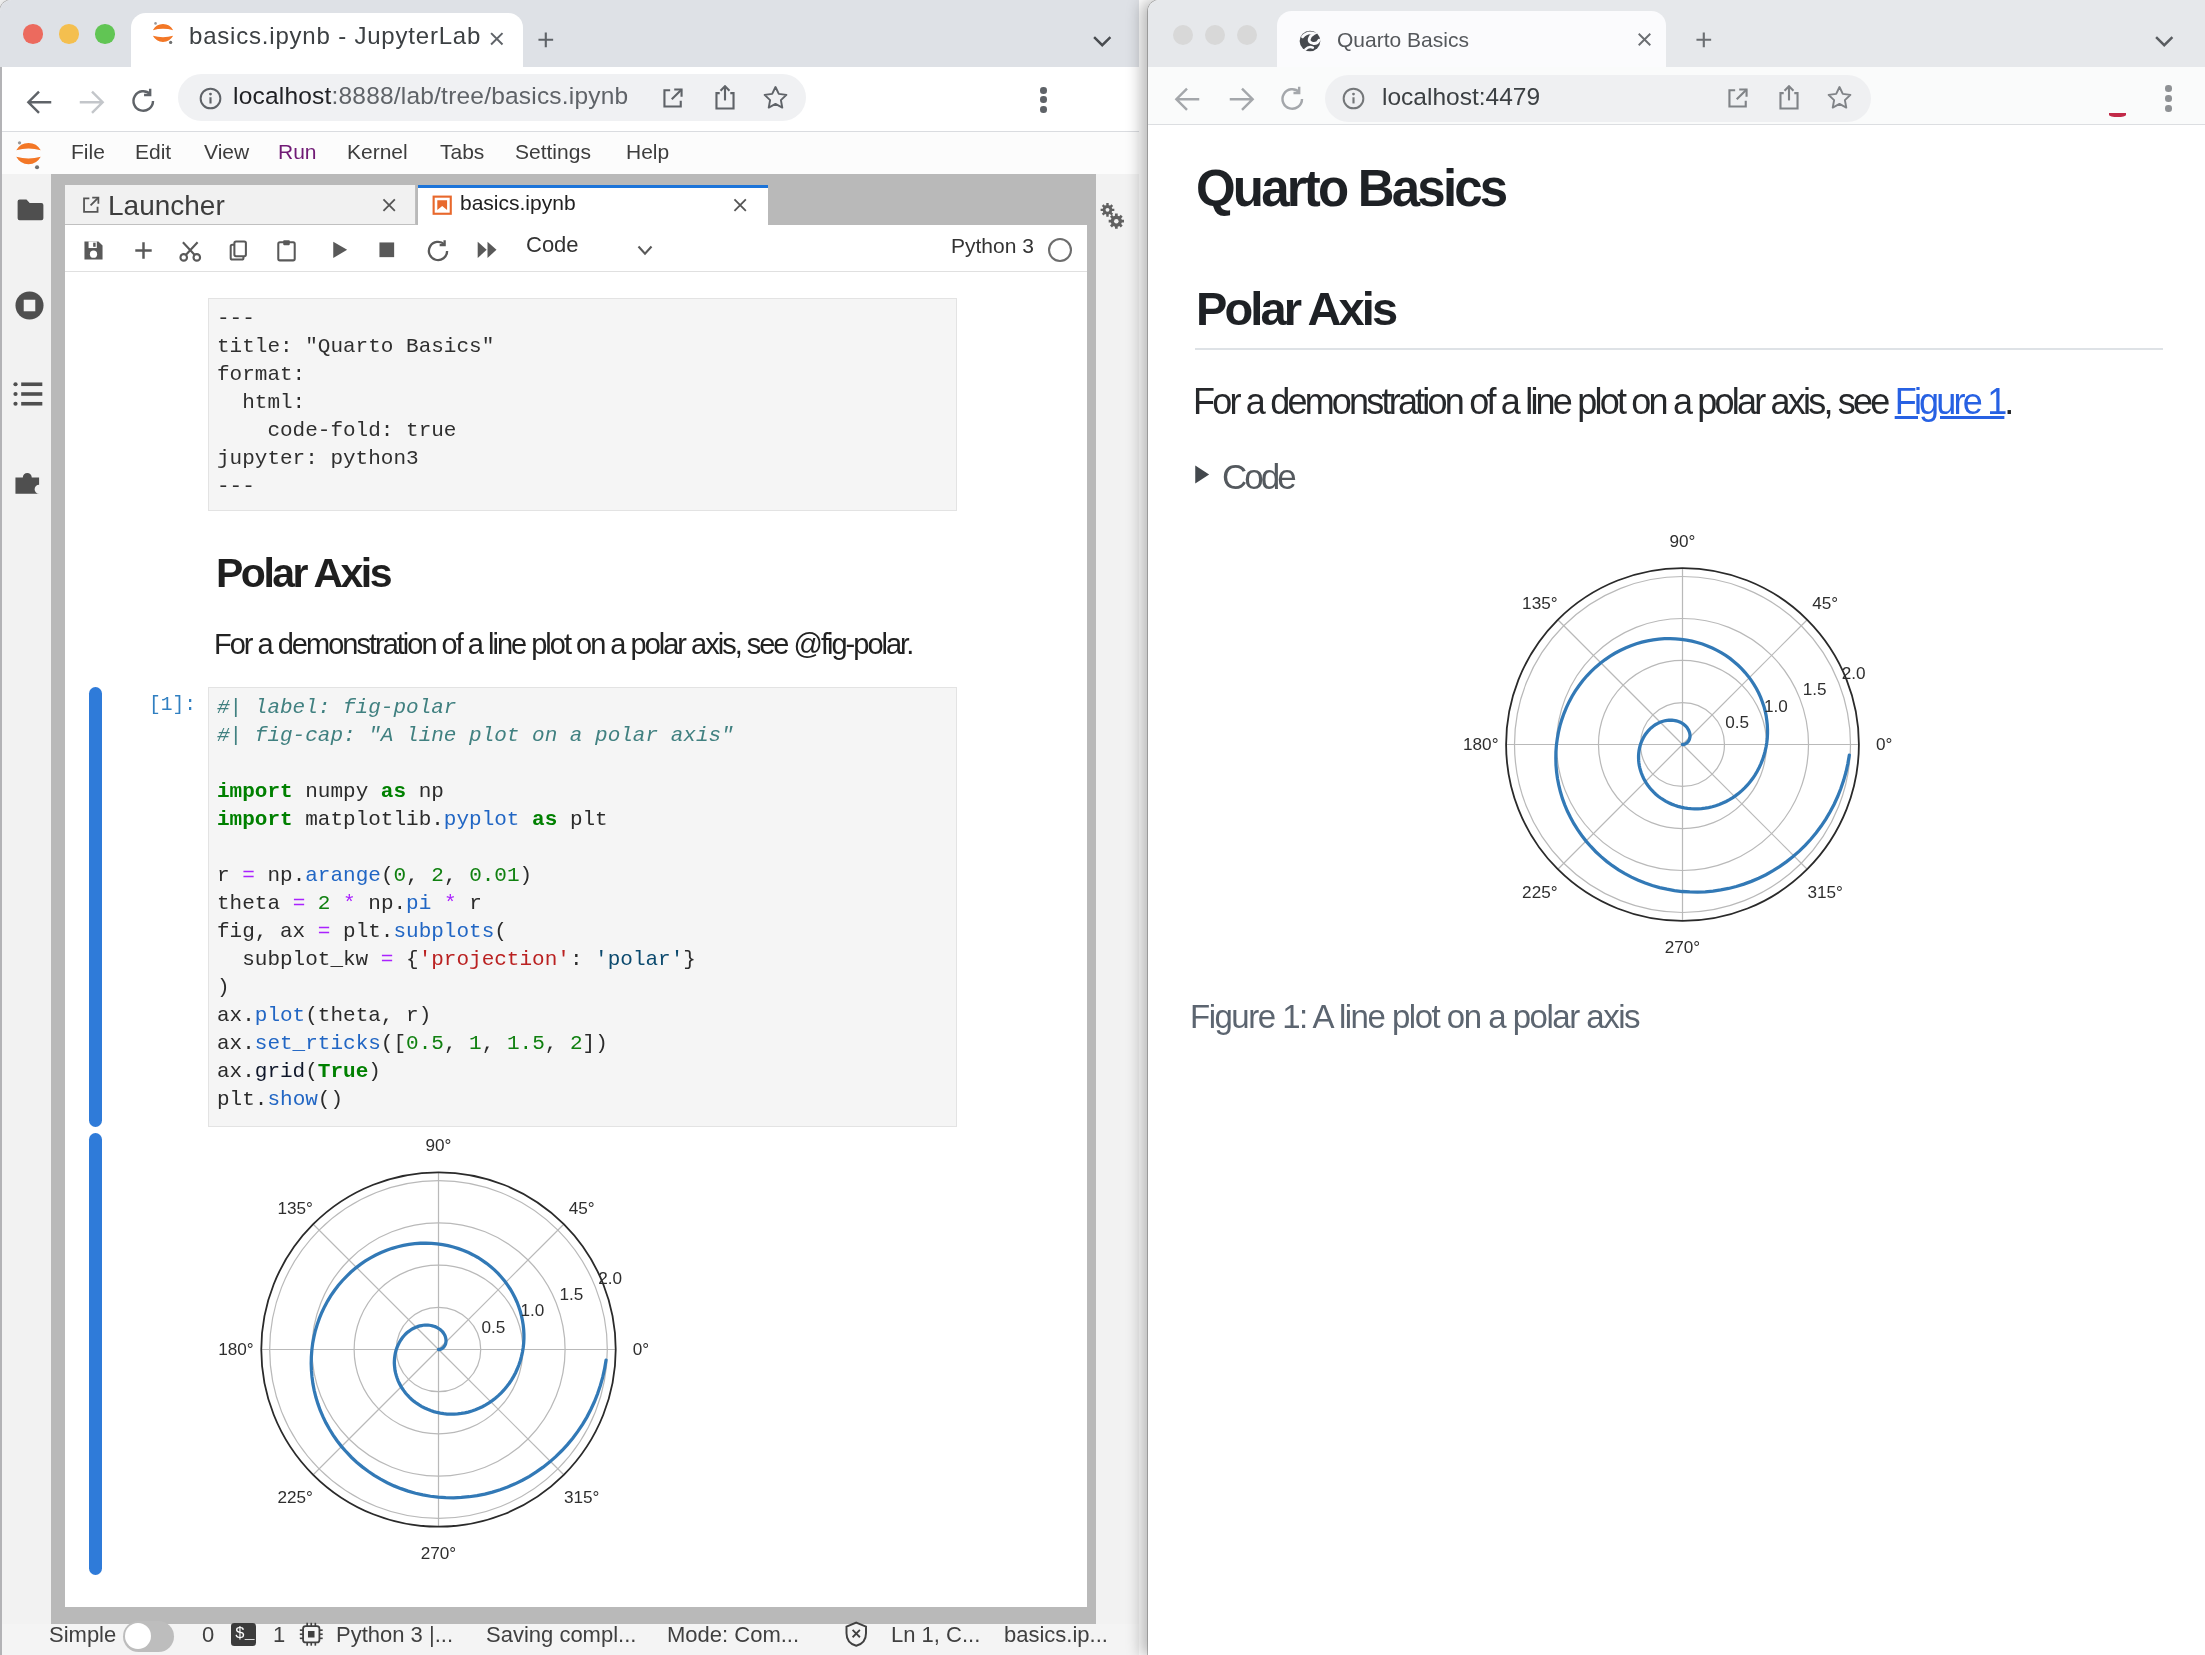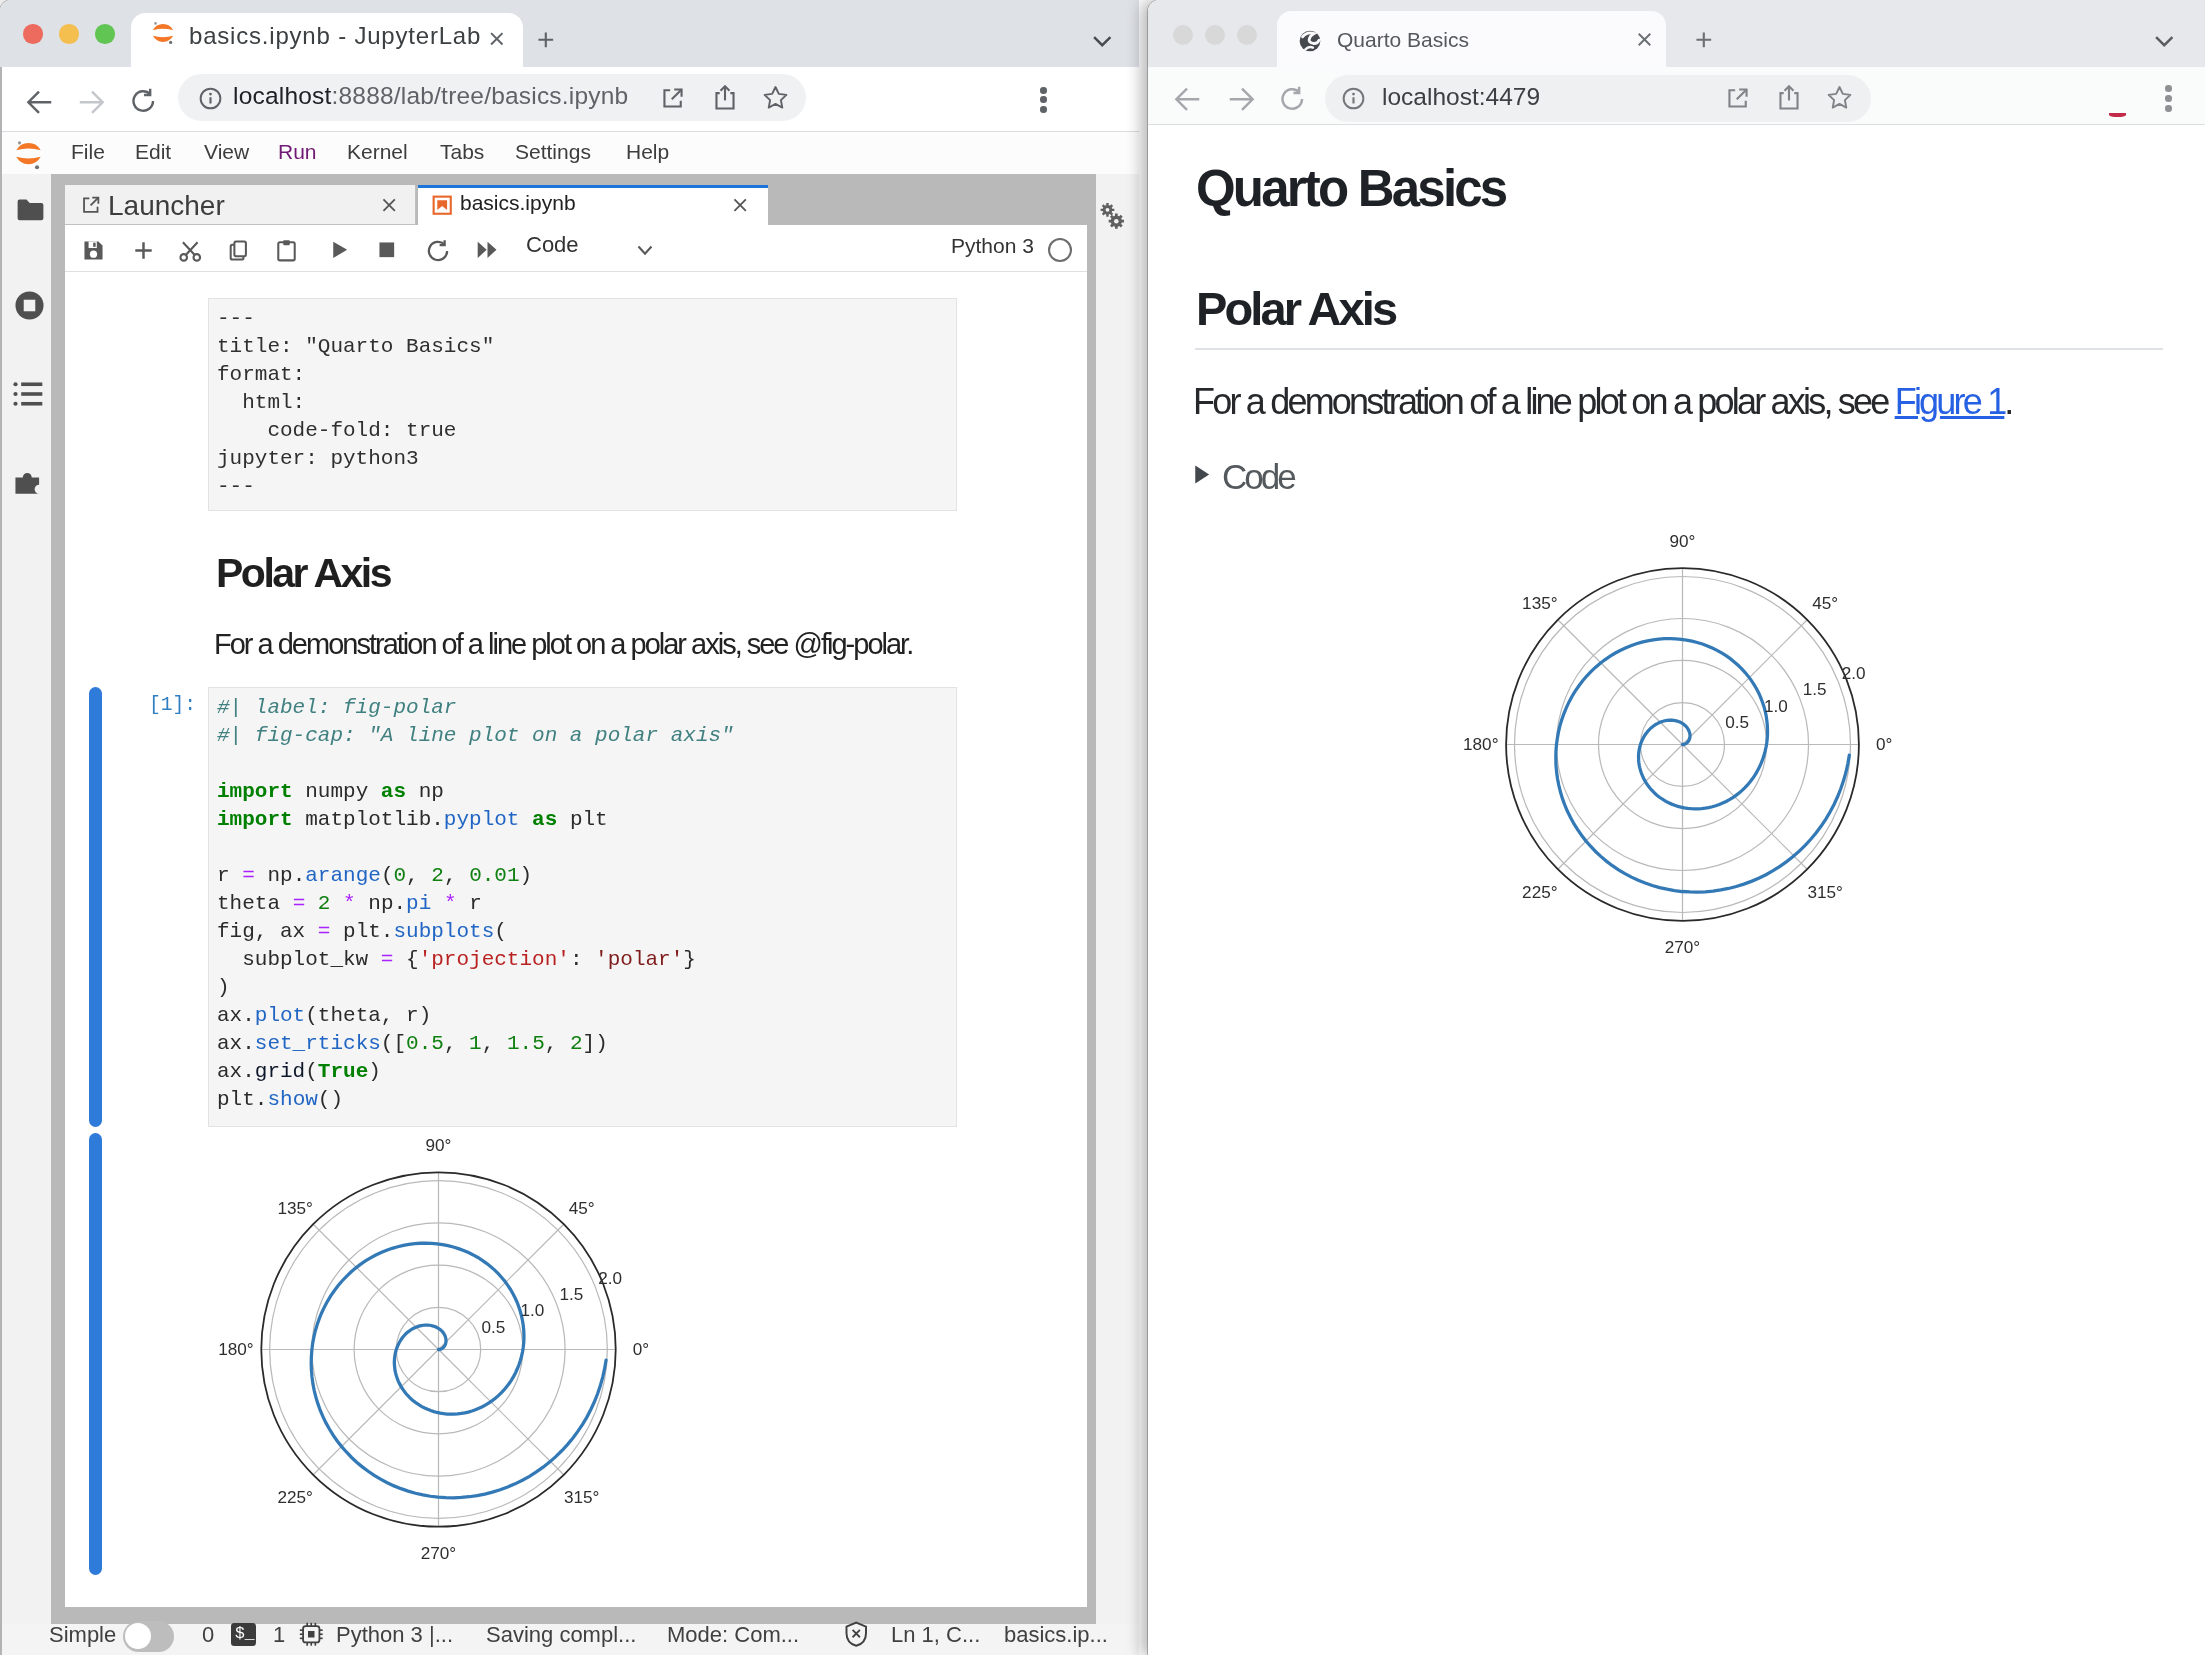--- a/index.html
+++ b/index.html
@@ -208,21 +208,21 @@
     <span class="txt" style="left:149px;top:696px;font-family:'Liberation Mono',monospace;font-size:19.6px;color:#307fc1">[1]:</span>
     <pre class="pre" style="left:217px;top:694px;font-family:'Liberation Mono',monospace;font-size:21px;line-height:28px;color:#2b2b2b"><span style="color:#408080;font-style:italic">#| label: fig-polar</span>
 <span style="color:#408080;font-style:italic">#| fig-cap: "A line plot on a polar axis"</span>
 
 <span style="color:#008000;font-weight:bold">import</span> numpy <span style="color:#008000;font-weight:bold">as</span> np
 <span style="color:#008000;font-weight:bold">import</span> matplotlib.<span style="color:#2166c4">pyplot</span> <span style="color:#008000;font-weight:bold">as</span> plt
 
 r <span style="color:#aa22ff">=</span> np.<span style="color:#2166c4">arange</span>(<span style="color:#108010">0</span>, <span style="color:#108010">2</span>, <span style="color:#108010">0.01</span>)
 theta <span style="color:#aa22ff">=</span> <span style="color:#108010">2</span> <span style="color:#aa22ff">*</span> np.<span style="color:#2166c4">pi</span> <span style="color:#aa22ff">*</span> r
 fig, ax <span style="color:#aa22ff">=</span> plt.<span style="color:#2166c4">subplots</span>(
-  subplot_kw <span style="color:#aa22ff">=</span> {<span style="color:#ba2121">'projection'</span>: <span style="color:#7f1d1d">'polar'</span>}
+  subplot_kw <span style="color:#aa22ff">=</span> {<span style="color:#ba2121">'projection'</span>: <span style="color:#0c4a6e">'polar'</span>}
 )
 ax.<span style="color:#2166c4">plot</span>(theta, r)
 ax.<span style="color:#2166c4">set_rticks</span>([<span style="color:#108010">0.5</span>, <span style="color:#108010">1</span>, <span style="color:#108010">1.5</span>, <span style="color:#108010">2</span>])
 ax.<span style="color:#0f172a">grid</span>(<span style="color:#008000;font-weight:bold">True</span>)
 plt.<span style="color:#2166c4">show</span>()</pre>
     <div class="abs" style="left:89px;top:1133px;width:13px;height:442px;background:#2f7bd9;border-radius:6.5px"></div>
     <svg style="position:absolute;left:169px;top:1096px" width="539" height="507" viewBox="0 0 660 620">
       <circle cx="330" cy="310" r="51.7" fill="none" stroke="#b9b9b9" stroke-width="1.5"></circle>
       <circle cx="330" cy="310" r="103.3" fill="none" stroke="#b9b9b9" stroke-width="1.5"></circle>
       <circle cx="330" cy="310" r="155.0" fill="none" stroke="#b9b9b9" stroke-width="1.5"></circle>
@@ -347,20 +347,21 @@
   </div>
 <div class="abs" style="left:1148px;top:126px;width:1058px;height:1530px;background:#fff;overflow:hidden">
     <span class="txt" style="left:48px;top:37px;font-size:51px;font-weight:700;letter-spacing:-2.8px;color:#1e2125">Quarto Basics</span>
     <span class="txt" style="left:48px;top:159px;font-size:47px;font-weight:700;letter-spacing:-2.9px;color:#1e2125">Polar Axis</span>
     <div class="abs" style="left:47px;top:222px;width:968px;height:1.6px;background:#dee2e6"></div>
     <span class="txt" style="left:45px;top:258px;font-size:36px;letter-spacing:-2.8px;color:#26282b">For a demonstration of a line plot on a polar axis, see <span style="color:#2761e3;text-decoration:underline">Figure 1</span>.</span>
     <svg class="ic" style="left:44px;top:337px" width="19.6" height="23" viewBox="0 0 24 28">
       <path d="M4 3 L21 14 L4 25 Z" fill="#43484d"></path>
     </svg>
     <span class="txt" style="left:74px;top:333px;font-size:35px;letter-spacing:-3px;color:#54595e">Code</span>
+    <span class="txt" style="left:42px;top:874px;font-size:33px;letter-spacing:-1.5px;color:#5c6570">Figure 1: A line plot on a polar axis</span>
   </div>
 <svg style="position:absolute;left:1413px;top:491px" width="539" height="507" viewBox="0 0 660 620">
     <circle cx="330" cy="310" r="51.4" fill="none" stroke="#b9b9b9" stroke-width="1.5"></circle>
     <circle cx="330" cy="310" r="102.9" fill="none" stroke="#b9b9b9" stroke-width="1.5"></circle>
     <circle cx="330" cy="310" r="154.3" fill="none" stroke="#b9b9b9" stroke-width="1.5"></circle>
     <circle cx="330" cy="310" r="205.7" fill="none" stroke="#b9b9b9" stroke-width="1.5"></circle>
     <line x1="330" y1="310" x2="546.0" y2="310.0" stroke="#b9b9b9" stroke-width="1.5"></line>
     <line x1="330" y1="310" x2="482.7" y2="157.3" stroke="#b9b9b9" stroke-width="1.5"></line>
     <line x1="330" y1="310" x2="330.0" y2="94.0" stroke="#b9b9b9" stroke-width="1.5"></line>
     <line x1="330" y1="310" x2="177.3" y2="157.3" stroke="#b9b9b9" stroke-width="1.5"></line>

